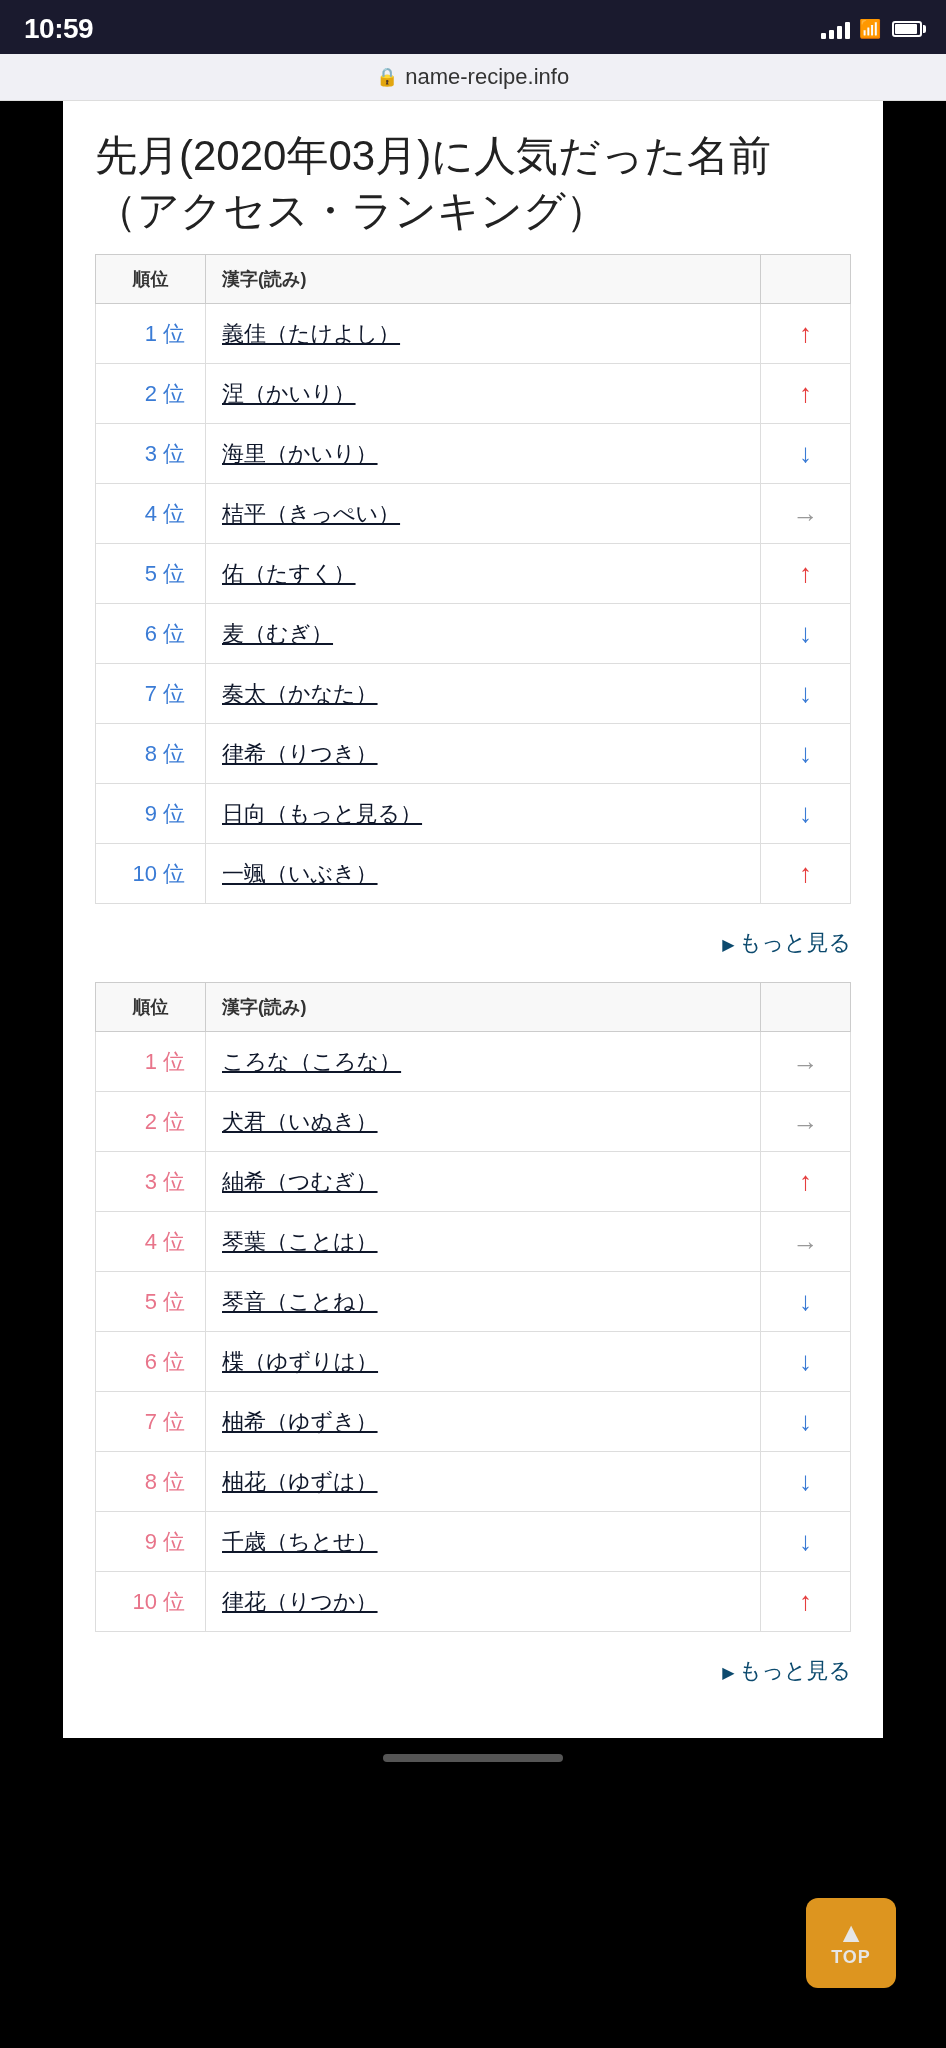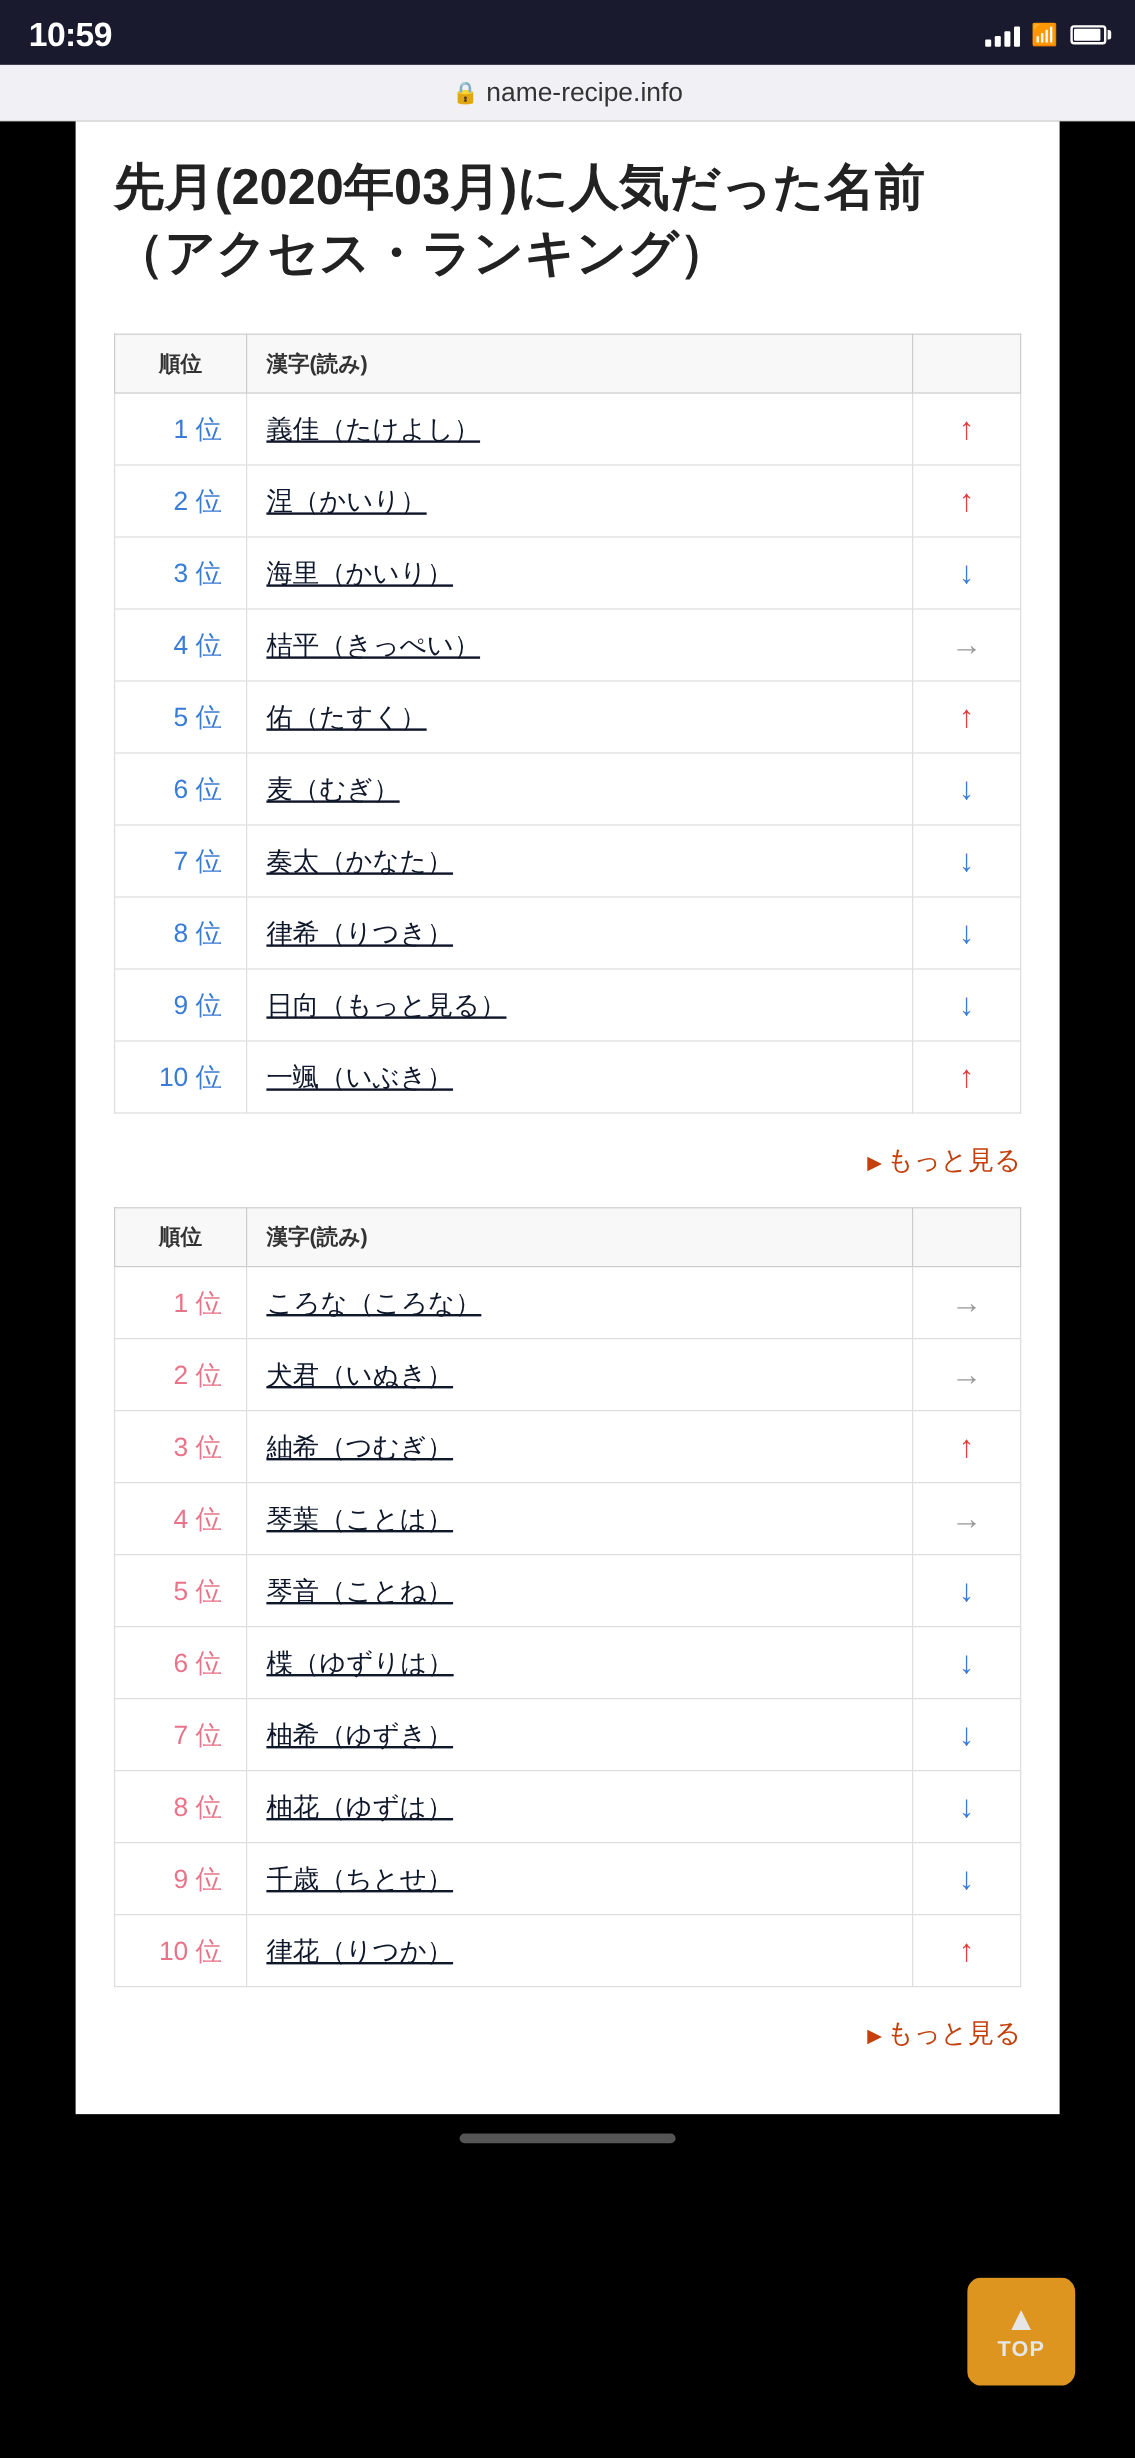--- a/index.html
+++ b/index.html
@@ -95,24 +95,24 @@
     
     .main-content {
       background: #fff;
       margin: 0 auto;
       padding: 28px 32px;
       max-width: 820px;
     }
 
     .page-title {
       font-size: 42px;
-      font-weight: 700;
+      font-weight: 400;
       color: #222;
       line-height: 1.3;
-      margin-bottom: 40px;
+      margin-bottom: 16px;
     }
 
     
     .section-heading-boys {
       font-size: 30px;
       font-weight: 700;
       color: #3a7bd5;
       margin-bottom: 16px;
     }
     .section-heading-girls {
@@ -172,25 +172,24 @@
 
     .arrow-up { color: #e53e3e; font-size: 26px; }
     .arrow-down { color: #3a7bd5; font-size: 26px; }
     .arrow-right { color: #999; font-size: 26px; }
 
     .more-link-row {
       text-align: right;
       padding: 10px 0 24px;
     }
     .more-link {
-      color: #c2410c;
+      color: #0c4a6e;
       font-size: 22px;
       text-decoration: none;
       cursor: pointer;
-      font-family: Liberation Serif, serif;
     }
     .more-link::before {
       content: '▶ ';
       font-size: 16px;
     }
 
     
     .top-button {
       position: fixed;
       bottom: 60px;

